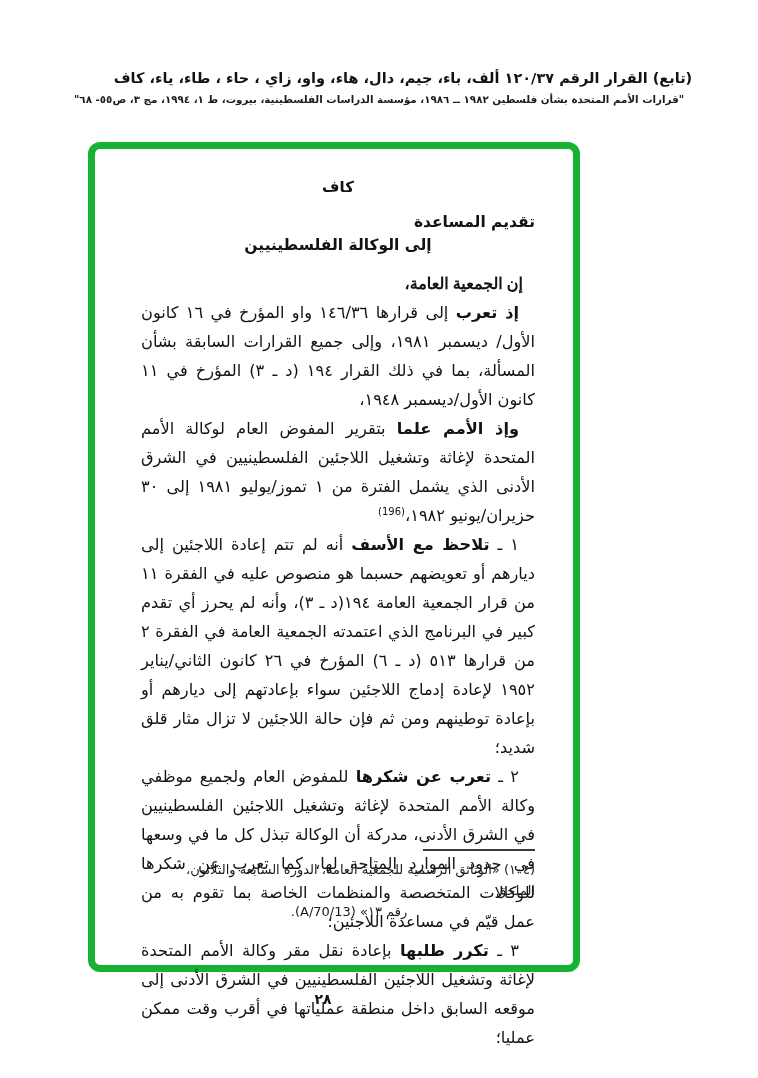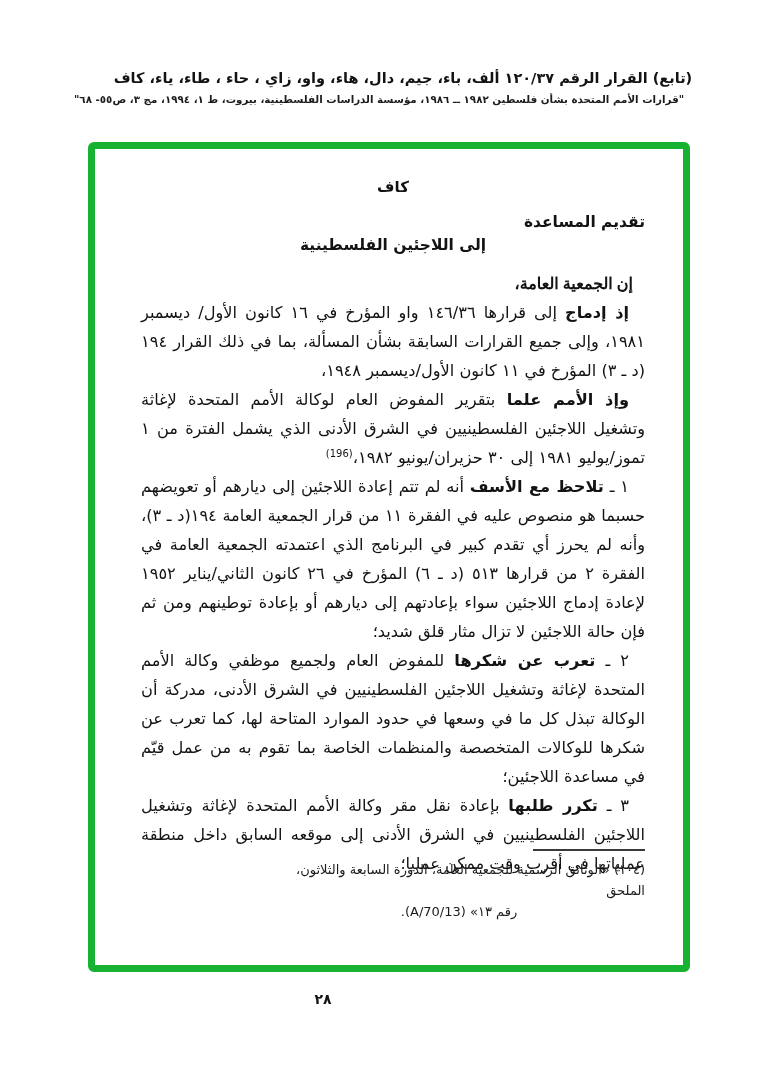--- a/index.html
+++ b/index.html
@@ -36,25 +36,25 @@
     font-size: 10.3px;
     font-weight: bold;
     color: #1c1c1c;
   }
 
   
   .frame {
     position: absolute;
     left: 88px;
     top: 142px;
-    width: 602px;
+    width: 492px;
     height: 830px;
     box-sizing: border-box;
     border: 7px solid #18b233;
-    border-radius: 6px;
+    border-radius: 12px;
     background: #ffffff;
   }
   .frame-content {
     position: absolute;
     top: 0;
     right: 38px;
     left: 46px;
     direction: rtl;
   }
 
@@ -135,25 +135,25 @@
 <div class="doc-header">
   <div class="line1">(تابع) القرار الرقم ١٢٠/٣٧ ألف، باء، جيم، دال، هاء، واو، زاي ، حاء ، طاء، ياء، كاف</div>
   <div class="line2">"قرارات الأمم المتحدة بشأن فلسطين ١٩٨٢ ــ ١٩٨٦، مؤسسة الدراسات الفلسطينية، بيروت، ط ١، ١٩٩٤، مج ٣، ص٥٥- ٦٨"</div>
 </div>
 
 <div class="frame">
   <div class="frame-content">
 
     <div class="section-letter">كاف</div>
     <div class="title-1">تقديم المساعدة</div>
-    <div class="title-2">إلى اللاجئين الفلسطينية</div>
+    <div class="title-2">إلى الوكالة الفلسطينيين</div>
 
     <p class="opening">إن الجمعية العامة،</p>
 
-    <p class="body-para"><b>إذ إدماج</b><span> إلى قرارها ١٤٦/٣٦ واو المؤرخ في ١٦ كانون الأول/ ديسمبر ١٩٨١، وإلى جميع القرارات السابقة بشأن المسألة، بما في ذلك القرار ١٩٤ (د ـ ٣) المؤرخ في ١١ كانون الأول/ديسمبر ١٩٤٨،</span></p>
+    <p class="body-para"><b>إذ تعرب</b><span> إلى قرارها ١٤٦/٣٦ واو المؤرخ في ١٦ كانون الأول/ ديسمبر ١٩٨١، وإلى جميع القرارات السابقة بشأن المسألة، بما في ذلك القرار ١٩٤ (د ـ ٣) المؤرخ في ١١ كانون الأول/ديسمبر ١٩٤٨،</span></p>
 
     <p class="body-para"><b>وإذ الأمم علما</b><span> بتقرير المفوض العام لوكالة الأمم المتحدة لإغاثة وتشغيل اللاجئين الفلسطينيين في الشرق الأدنى الذي يشمل الفترة من ١ تموز/يوليو ١٩٨١ إلى ٣٠ حزيران/يونيو ١٩٨٢،</span><sup>(196)</sup></p>
 
     <p class="body-para"><span>١ ـ </span><b>تلاحظ مع الأسف</b><span> أنه لم تتم إعادة اللاجئين إلى ديارهم أو تعويضهم حسبما هو منصوص عليه في الفقرة ١١ من قرار الجمعية العامة ١٩٤(د ـ ٣)، وأنه لم يحرز أي تقدم كبير في البرنامج الذي اعتمدته الجمعية العامة في الفقرة ٢ من قرارها ٥١٣ (د ـ ٦) المؤرخ في ٢٦ كانون الثاني/يناير ١٩٥٢ لإعادة إدماج اللاجئين سواء بإعادتهم إلى ديارهم أو بإعادة توطينهم ومن ثم فإن حالة اللاجئين لا تزال مثار قلق شديد؛</span></p>
 
     <p class="body-para"><span>٢ ـ </span><b>تعرب عن شكرها</b><span> للمفوض العام ولجميع موظفي وكالة الأمم المتحدة لإغاثة وتشغيل اللاجئين الفلسطينيين في الشرق الأدنى، مدركة أن الوكالة تبذل كل ما في وسعها في حدود الموارد المتاحة لها، كما تعرب عن شكرها للوكالات المتخصصة والمنظمات الخاصة بما تقوم به من عمل قيّم في مساعدة اللاجئين؛</span></p>
 
     <p class="body-para"><span>٣ ـ </span><b>تكرر طلبها</b><span> بإعادة نقل مقر وكالة الأمم المتحدة لإغاثة وتشغيل اللاجئين الفلسطينيين في الشرق الأدنى إلى موقعه السابق داخل منطقة عملياتها في أقرب وقت ممكن عمليا؛</span></p>
 
   </div>

